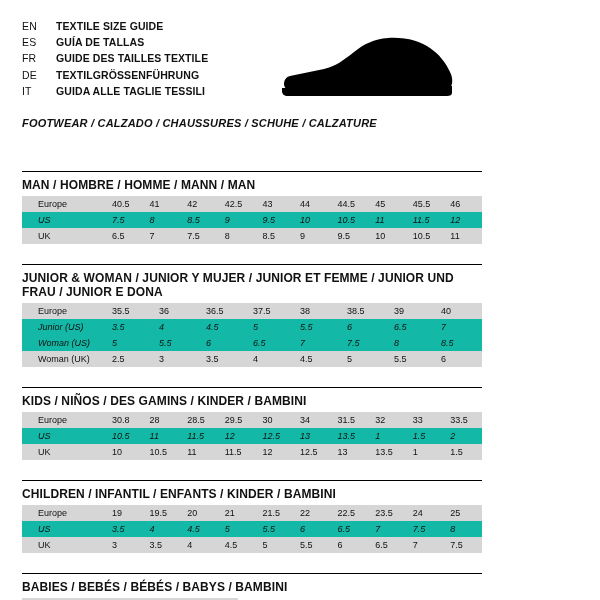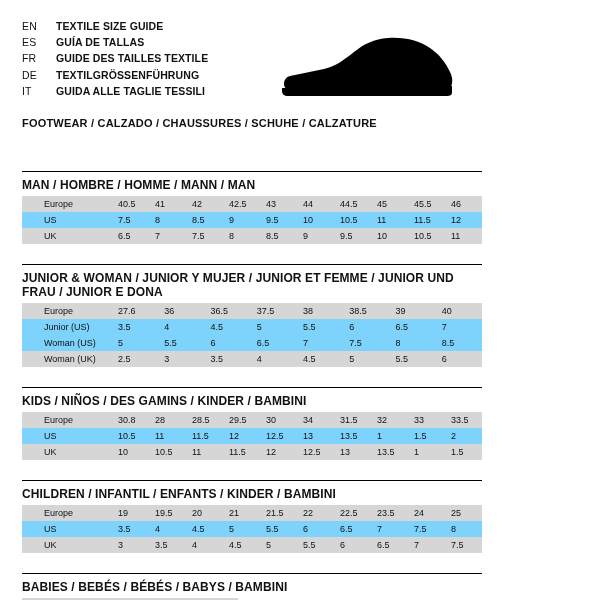--- a/index.html
+++ b/index.html
@@ -49,20 +49,21 @@
   .shoe-art {
     margin-right: 28px;
     margin-top: 18px;
   }
 
   .section-title {
     font-size: 11px;
     font-weight: bold;
     letter-spacing: 0.2px;
     margin-top: 15px;
+    font-style: italic;
   }
 
   
   .group {
     margin-top: 20px;
   }
   .group.first {
     margin-top: 42px;
   }
   .group-title {
@@ -83,25 +84,26 @@
   table.size-table td {
     height: 16px;
     padding: 0 0 0 6px;
     vertical-align: middle;
     white-space: nowrap;
   }
   table.size-table tr.shaded td {
     background: #d6d6d6;
   }
   table.size-table tr.plain td {
-    background: #7dd3fc;
+    background: #14b8a6;
+    font-style: italic;
   }
   table.size-table td.rowlabel {
     width: 68px;
-    padding-left: 22px;
+    padding-left: 16px;
   }
   .divider {
     height: 1px;
     background: #000000;
     margin-top: 7px;
   }
 </style>
 </head>
 <body>
 
@@ -189,21 +191,21 @@
       </table>
   </div>
 
   <div class="group">
     <div class="divider" style="margin-top:0;margin-bottom:6px;"></div>
     <div class="group-title">JUNIOR &amp; WOMAN / JUNIOR Y MUJER / JUNIOR ET FEMME / JUNIOR UND FRAU / JUNIOR E DONA</div>
     <table class="size-table">
       <tbody>
           <tr class="shaded">
         <td class="rowlabel">Europe</td>
-        <td>27.6</td>
+        <td>35.5</td>
         <td>36</td>
         <td>36.5</td>
         <td>37.5</td>
         <td>38</td>
         <td>38.5</td>
         <td>39</td>
         <td>40</td>
       </tr>
       <tr class="plain">
         <td class="rowlabel">Junior (US)</td>

